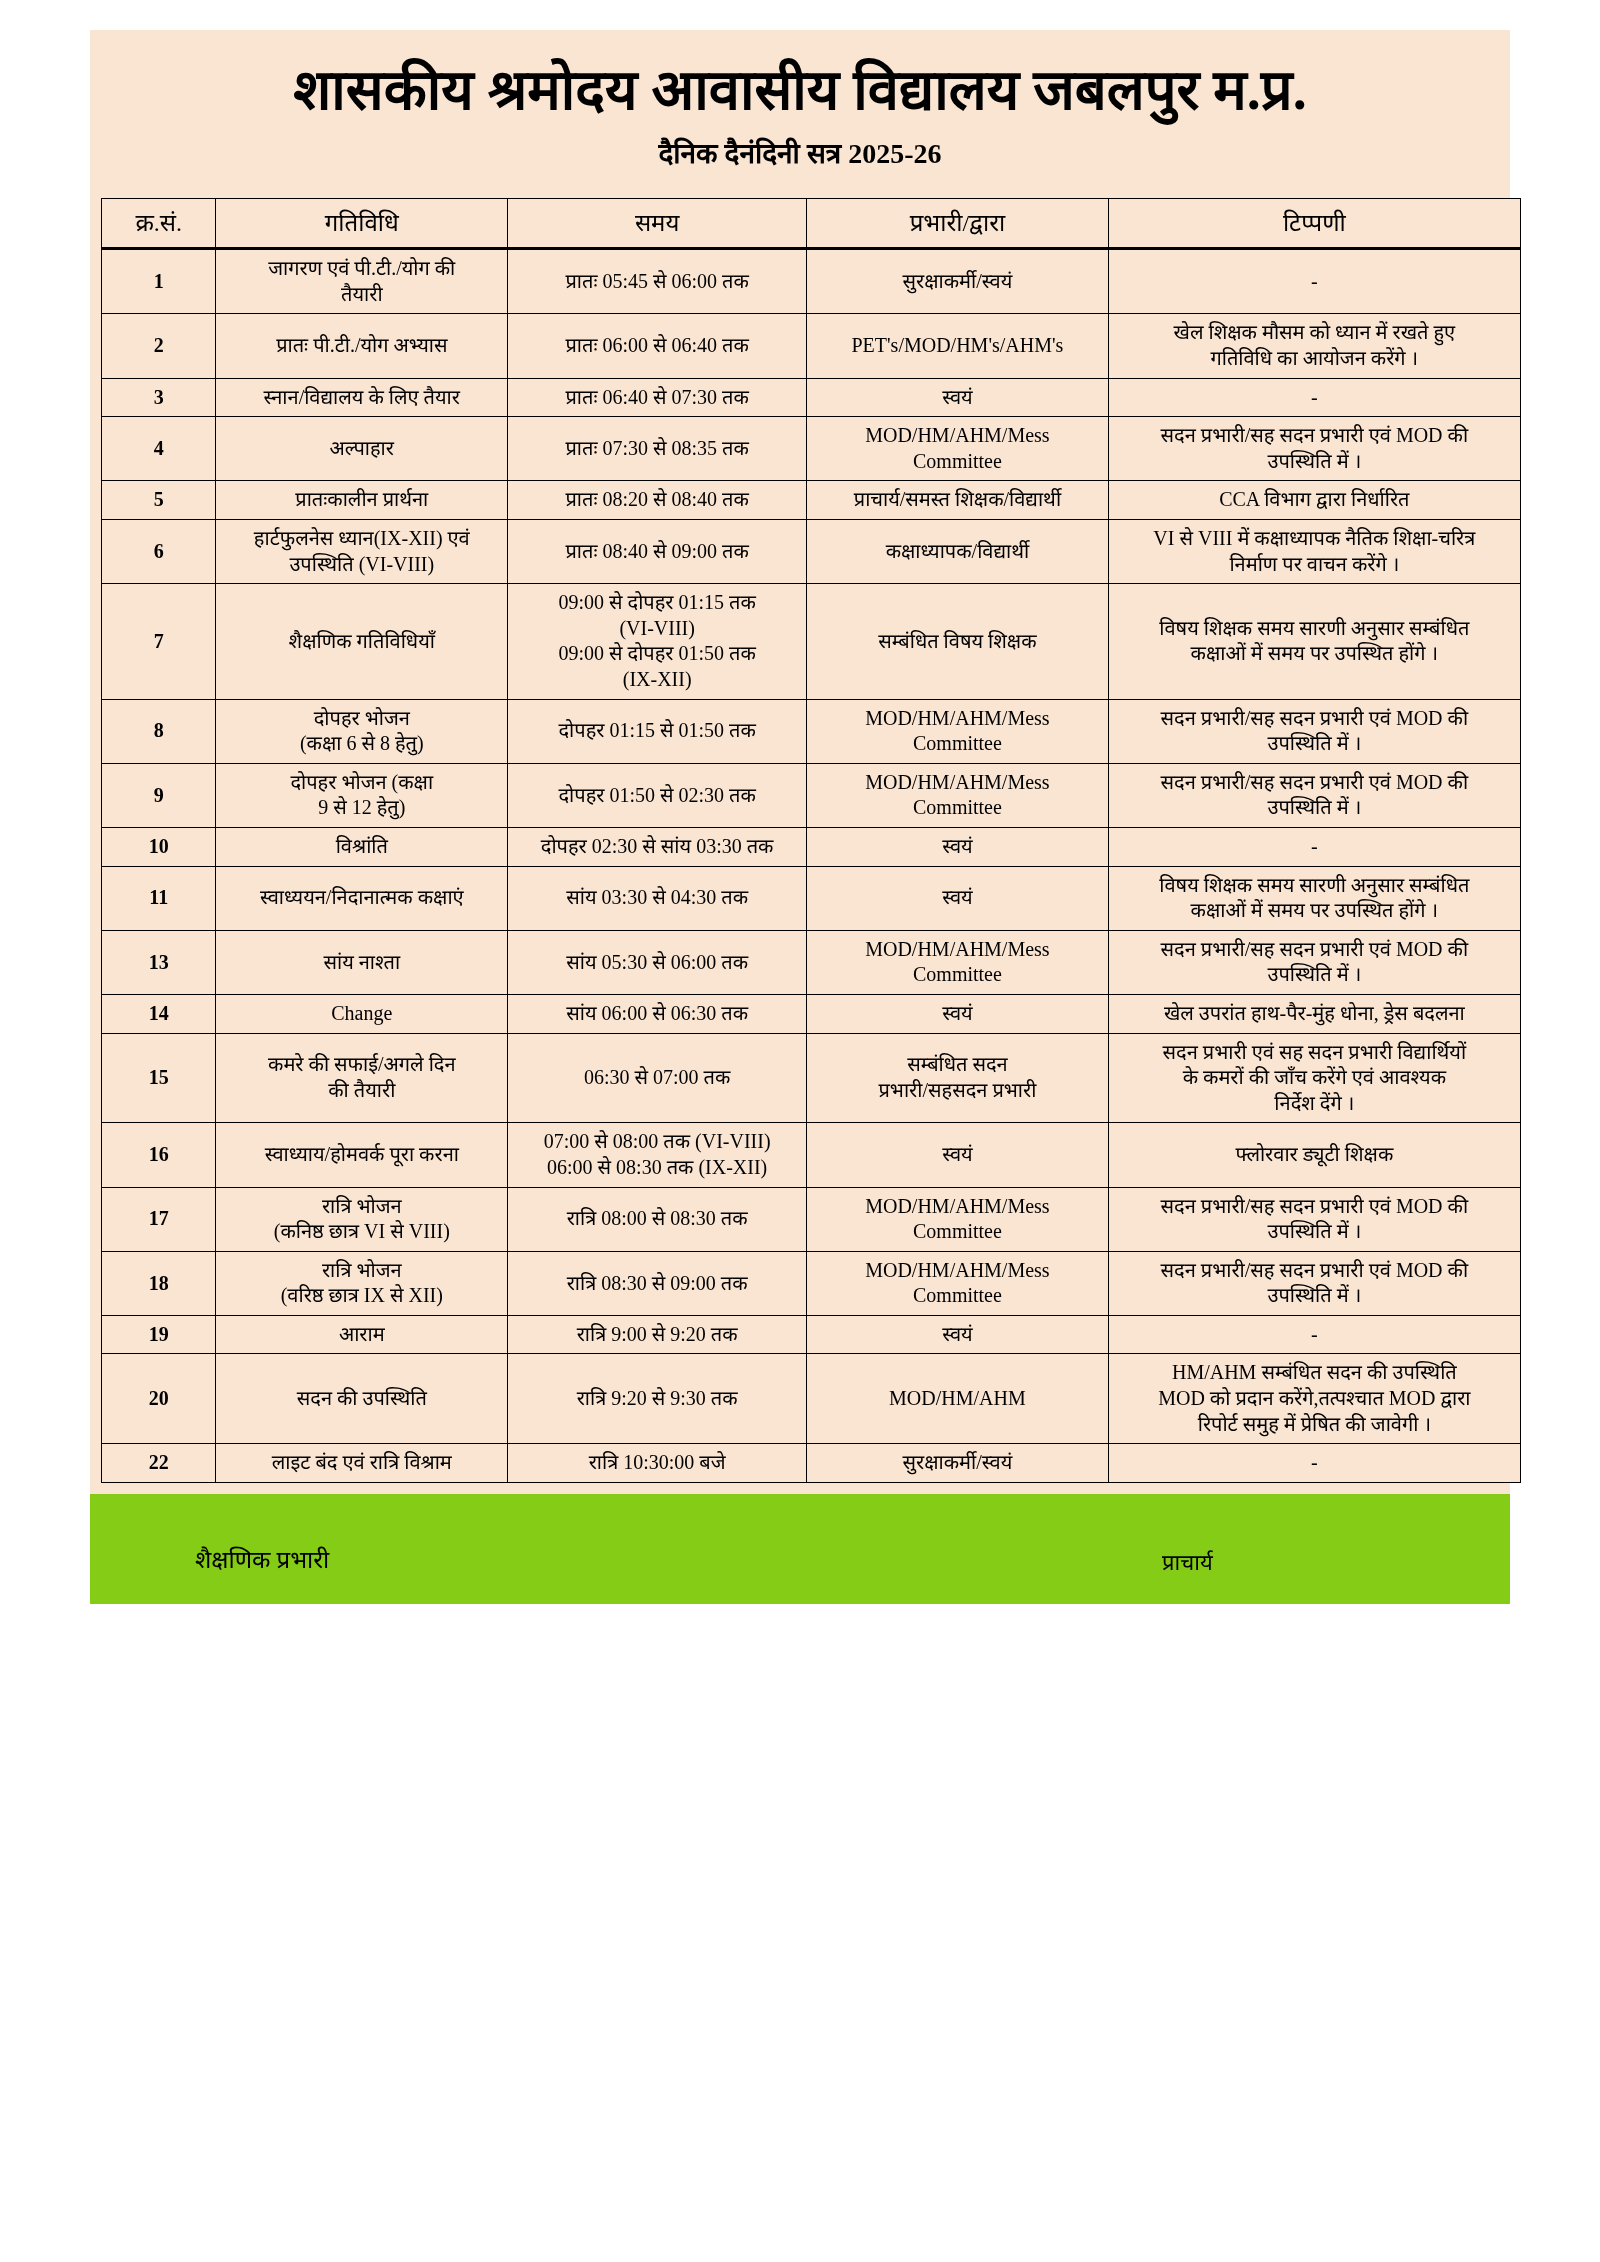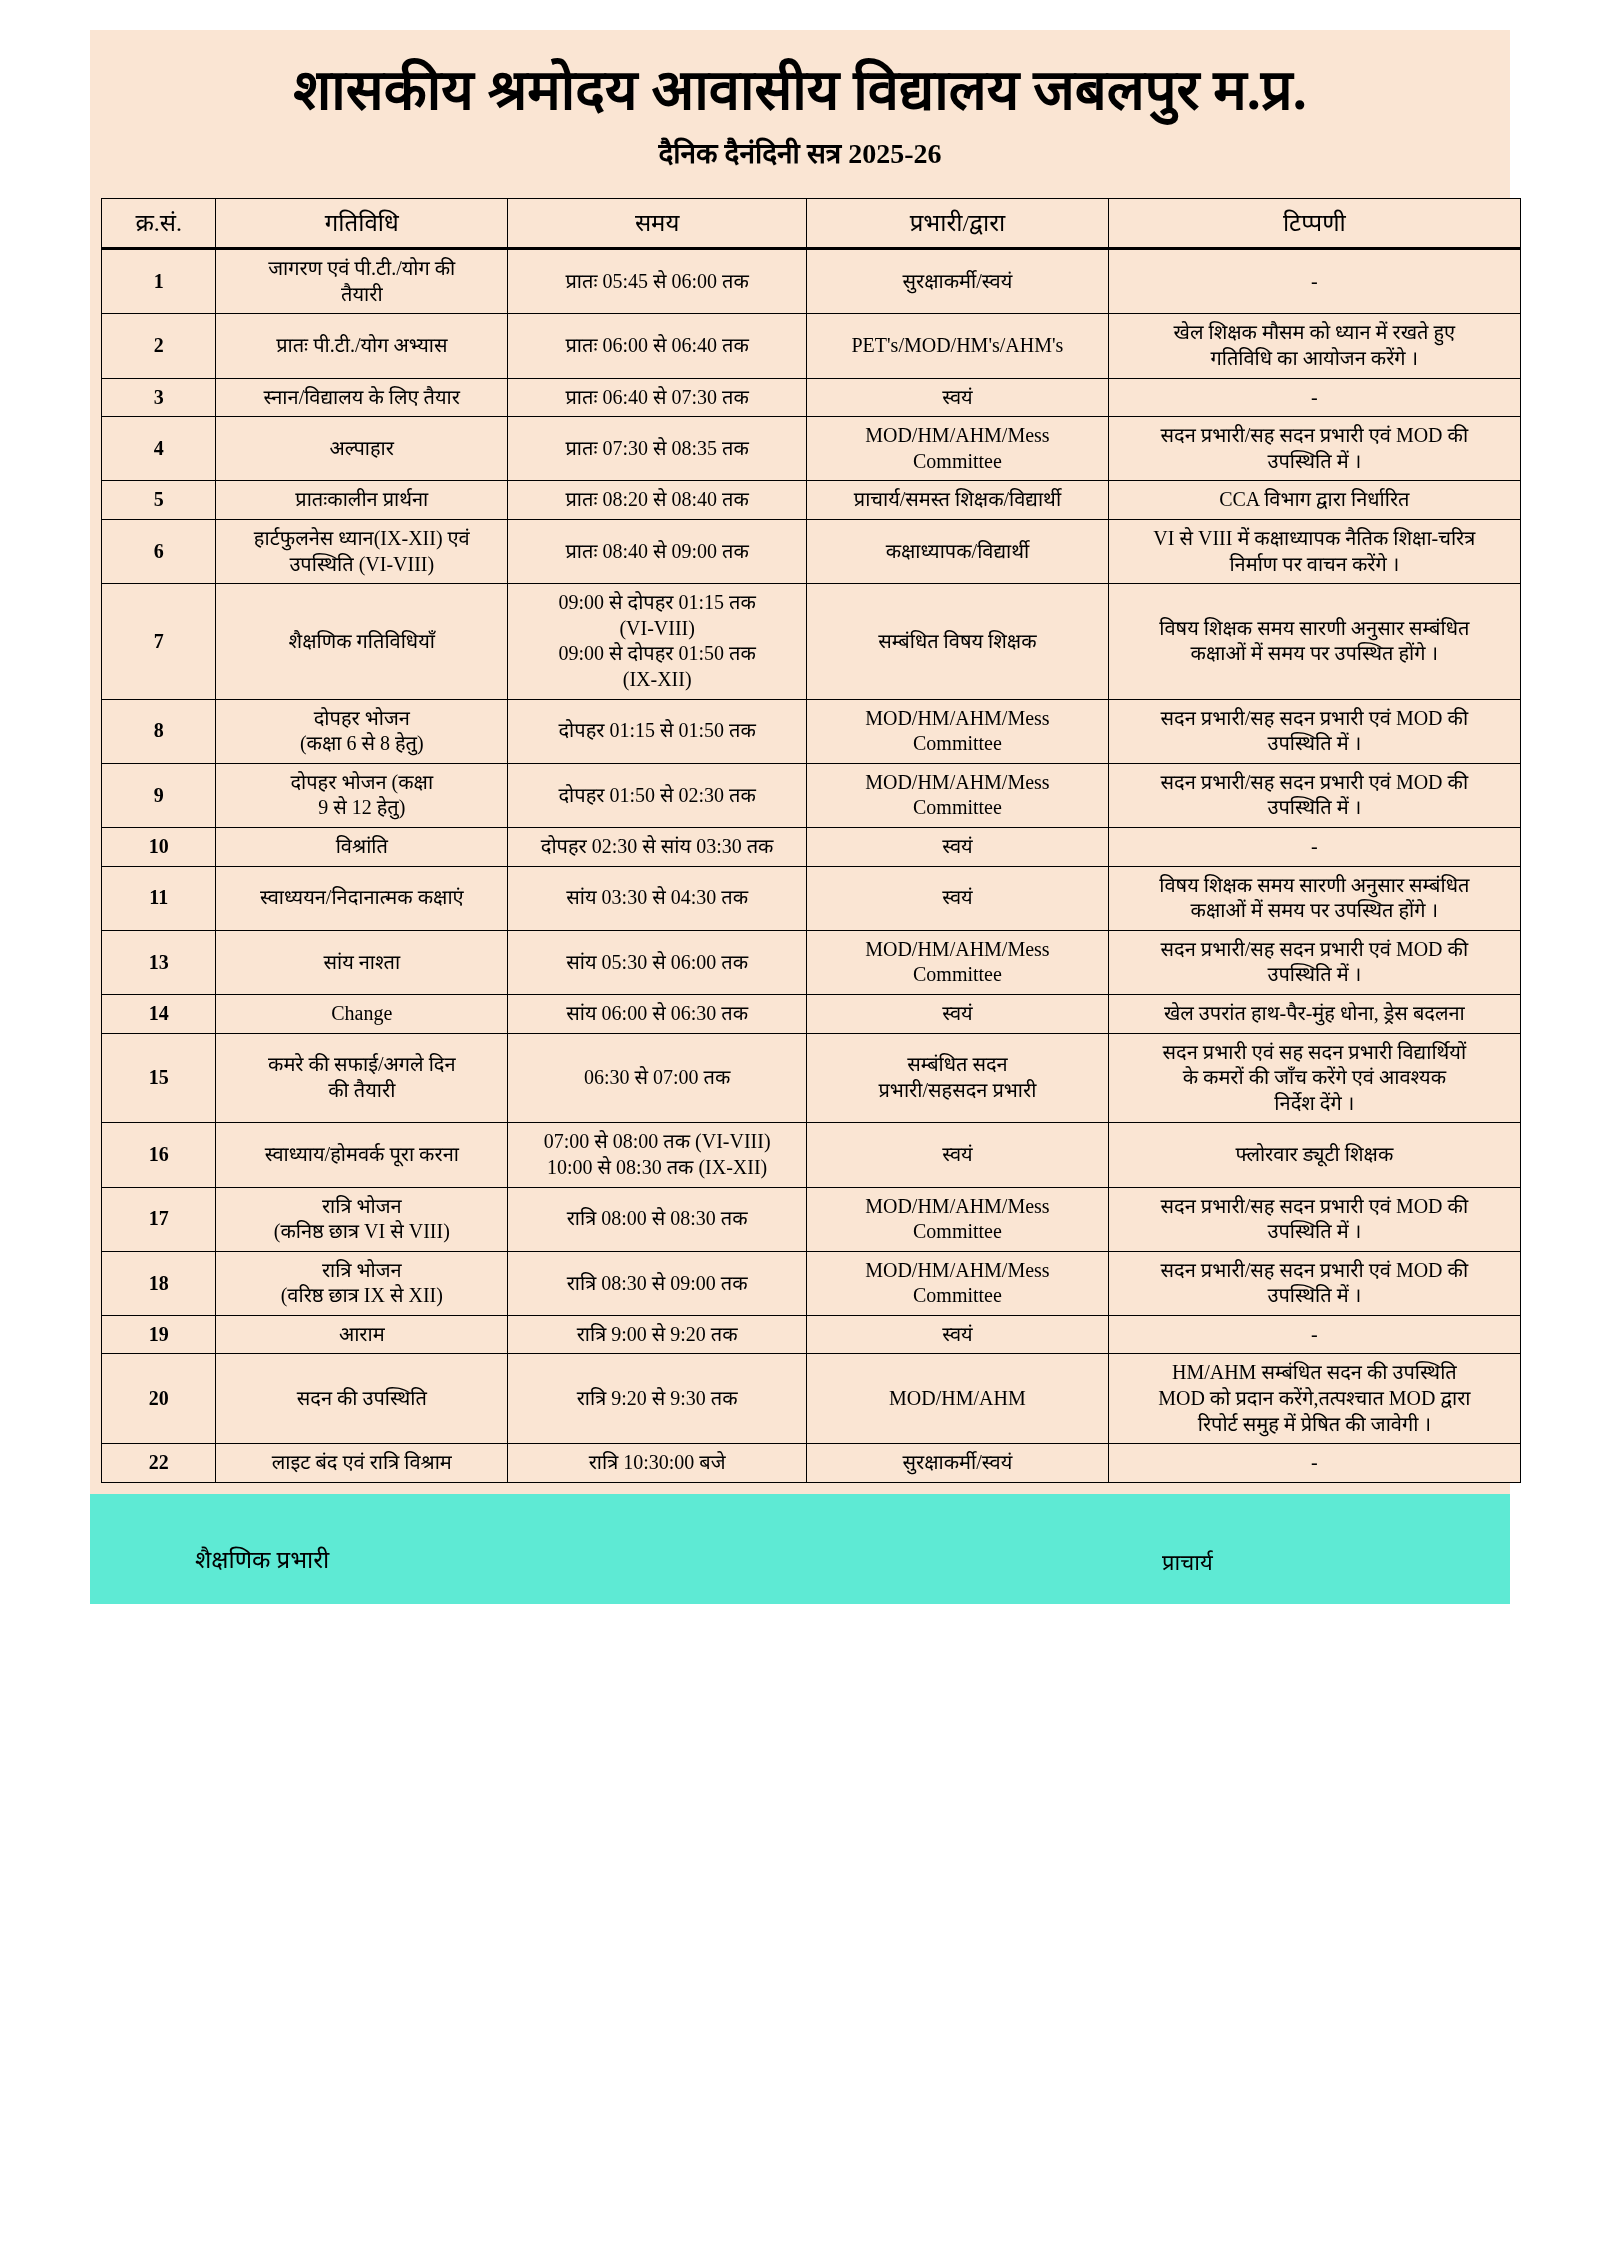--- a/index.html
+++ b/index.html
@@ -84,21 +84,21 @@
   th.col-act  { width: 222px; }
   th.col-time { width: 228px; }
   th.col-inch { width: 230px; }
   th.col-note { width: 320px; }
 
   .cell-line { display: block; }
 
   .footer-area {
     position: relative;
     height: 110px;
-    background: #5eead4;
+    background: #84cc16;
   }
   .sign-left {
     position: absolute;
     left: 105px;
     top: 48px;
     font-size: 24px;
     color: #000000;
   }
   .sign-right {
     position: absolute;
@@ -360,21 +360,21 @@
             <span class="cell-line">निर्देश देंगे ।</span>
           </td>
         </tr>
         <tr>
           <td class="col-sno">16</td>
           <td class="col-act">
             <span class="cell-line">स्वाध्याय/होमवर्क पूरा करना</span>
           </td>
           <td class="col-time">
             <span class="cell-line">07:00 से 08:00 तक (VI-VIII)</span>
-            <span class="cell-line">10:00 से 08:30 तक (IX-XII)</span>
+            <span class="cell-line">06:00 से 08:30 तक (IX-XII)</span>
           </td>
           <td class="col-inch">
             <span class="cell-line">स्वयं</span>
           </td>
           <td class="col-note">
             <span class="cell-line">फ्लोरवार ड्यूटी शिक्षक</span>
           </td>
         </tr>
         <tr>
           <td class="col-sno">17</td>

